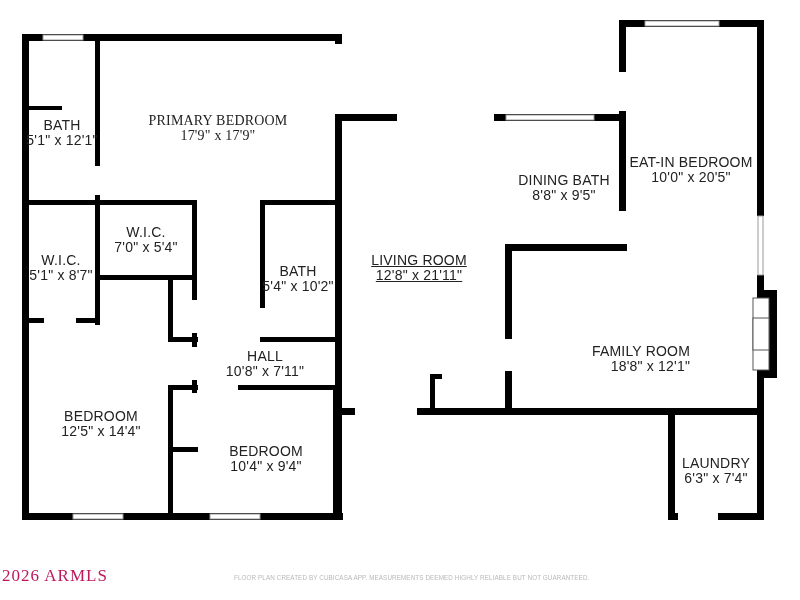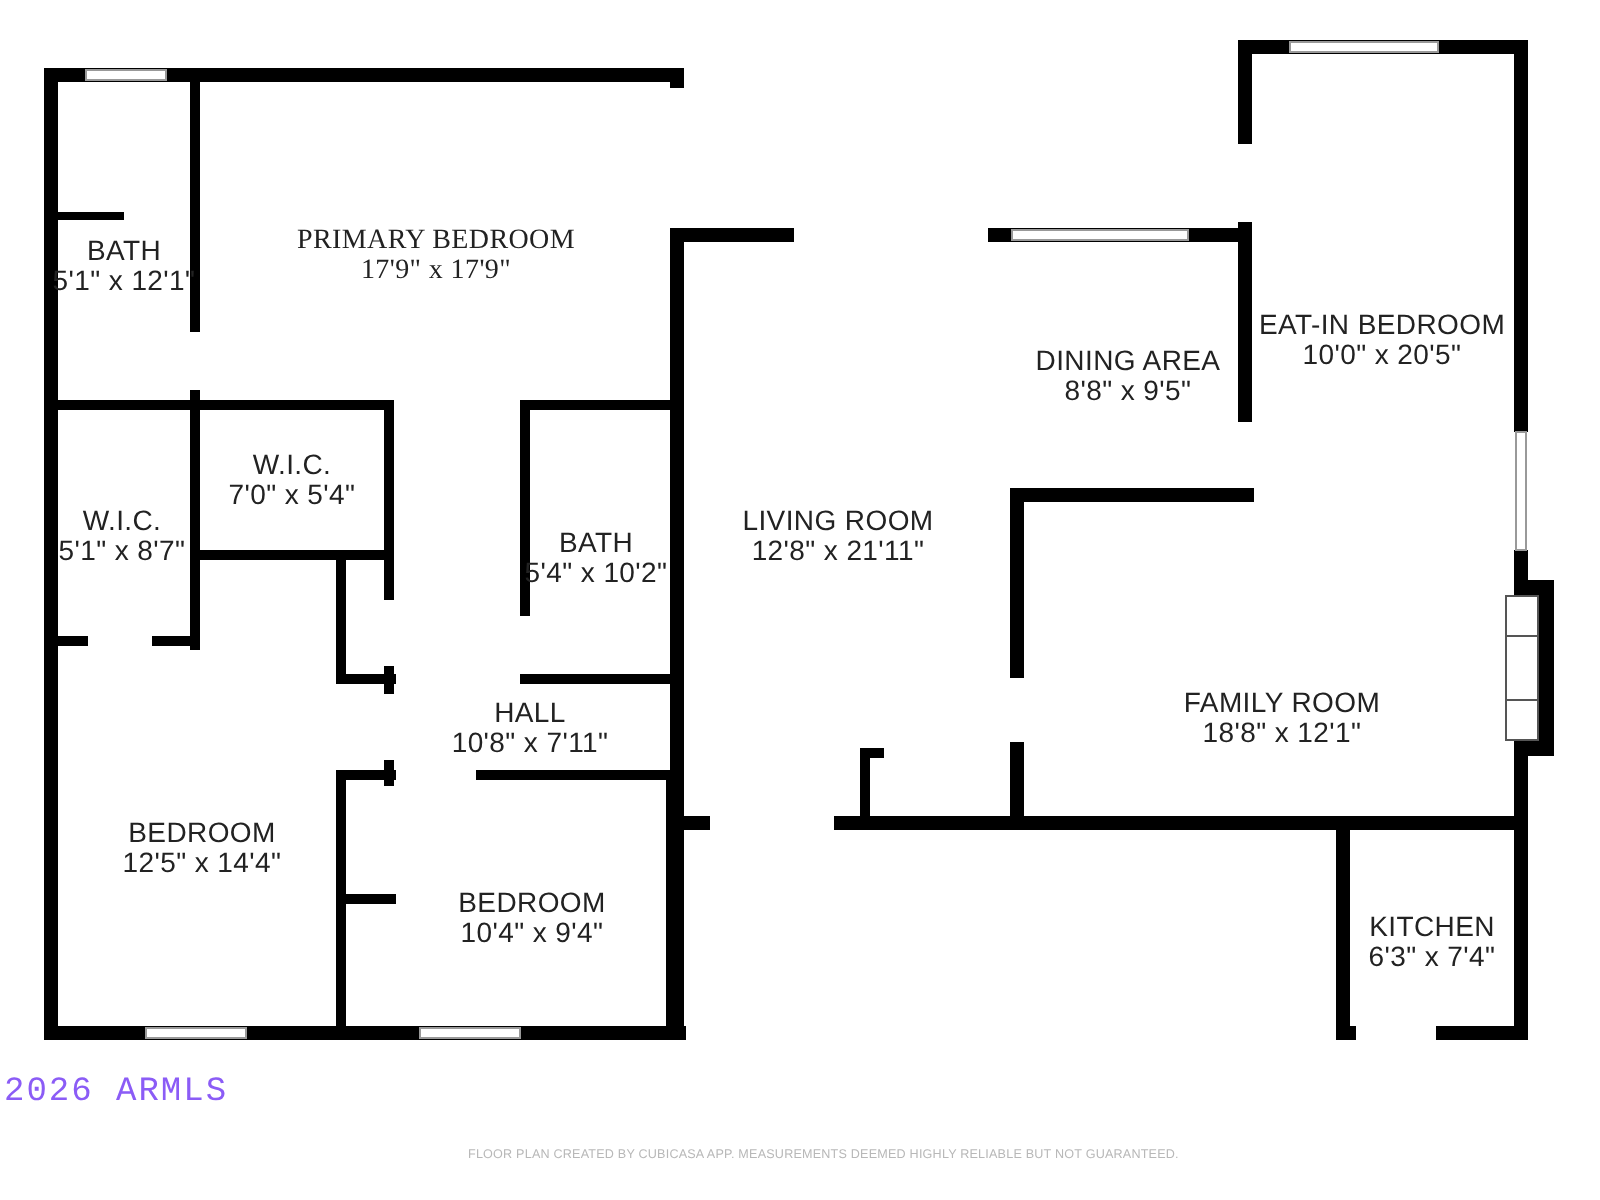--- a/index.html
+++ b/index.html
@@ -1,21 +1,21 @@
 <!DOCTYPE html>
 <html><head>
 <meta charset="utf-8">
 <style>
   html,body{margin:0;padding:0;background:#fff;}
   body{width:800px;height:600px;position:relative;overflow:hidden;font-family:"Liberation Sans","DejaVu Sans",sans-serif;}
   #plan{position:absolute;left:0;top:0;width:800px;height:600px;}
   .room{position:absolute;text-align:center;color:#222;font-size:14px;line-height:15px;transform:translate(-50%,-50%);white-space:nowrap;letter-spacing:0.2px;}
   .room .name{display:block;}
   .room .dims{display:block;}
-  .watermark{position:absolute;left:2px;top:537px;font-size:17px;color:#8b5cf6;letter-spacing:1px;font-family:Liberation Mono, monospace;font-weight:300;}
+  .watermark{position:absolute;left:2px;top:566px;font-size:17px;color:#be185d;letter-spacing:1px;font-family:Liberation Serif, serif;font-weight:300;}
   .disclaimer{position:absolute;left:234px;top:574px;font-size:6.3px;color:#b8b8b8;letter-spacing:0.1px;}
 </style>
 </head>
 <body>
 
 <svg id="plan" viewBox="0 0 800 600" xmlns="http://www.w3.org/2000/svg">
   <g fill="#000">
 
     <rect x="22" y="34" width="320" height="7"></rect>
     <rect x="22" y="34" width="7" height="486"></rect>
@@ -110,35 +110,35 @@
     <span class="dims">10'8" x 7'11"</span>
   </div>
 <div class="room" style="left:101px;top:424px;">
     <span class="name">BEDROOM</span>
     <span class="dims">12'5" x 14'4"</span>
   </div>
 <div class="room" style="left:266px;top:459px;">
     <span class="name">BEDROOM</span>
     <span class="dims">10'4" x 9'4"</span>
   </div>
-<div class="room" style="left:419px;top:268px;">
+<div class="room" style="left:419px;top:268px;text-decoration:underline;">
     <span class="name">LIVING ROOM</span>
     <span class="dims">12'8" x 21'11"</span>
   </div>
 <div class="room" style="left:564px;top:188px;">
-    <span class="name">DINING AREA</span>
+    <span class="name">DINING BATH</span>
     <span class="dims">8'8" x 9'5"</span>
   </div>
 <div class="room" style="left:691px;top:170px;">
     <span class="name">EAT-IN BEDROOM</span>
     <span class="dims">10'0" x 20'5"</span>
   </div>
-<div class="room" style="left:641px;top:359px;">
+<div class="room" style="left:641px;top:359px;text-align:right;">
     <span class="name">FAMILY ROOM</span>
     <span class="dims">18'8" x 12'1"</span>
   </div>
 <div class="room" style="left:716px;top:471px;">
-    <span class="name">KITCHEN</span>
+    <span class="name">LAUNDRY</span>
     <span class="dims">6'3" x 7'4"</span>
   </div>
 
 <div class="watermark">2026 ARMLS</div>
 <div class="disclaimer">FLOOR PLAN CREATED BY CUBICASA APP. MEASUREMENTS DEEMED HIGHLY RELIABLE BUT NOT GUARANTEED.</div>
 
 </body></html>

